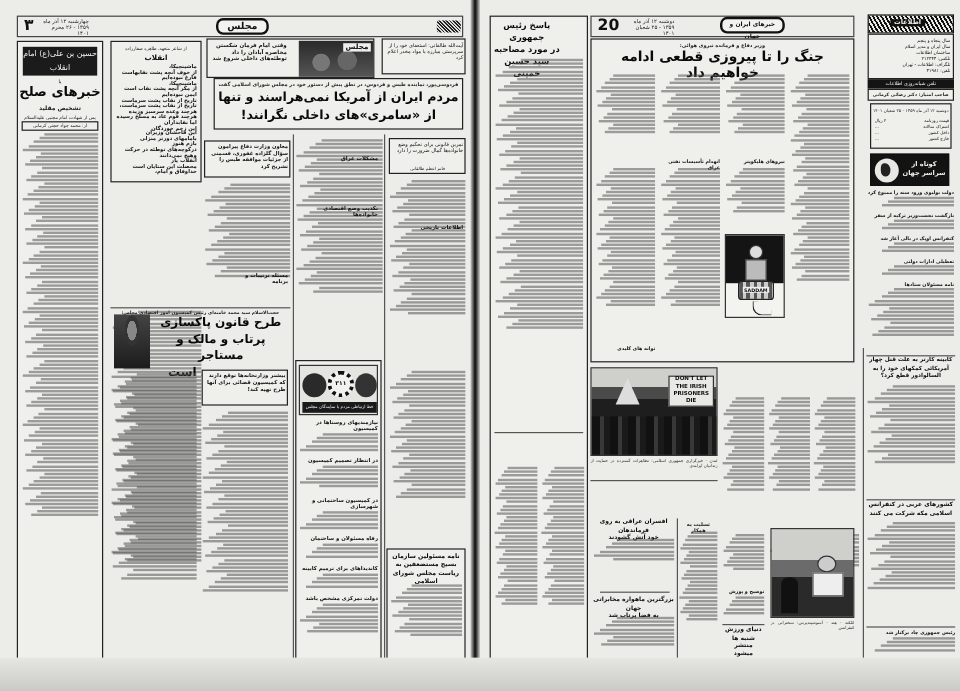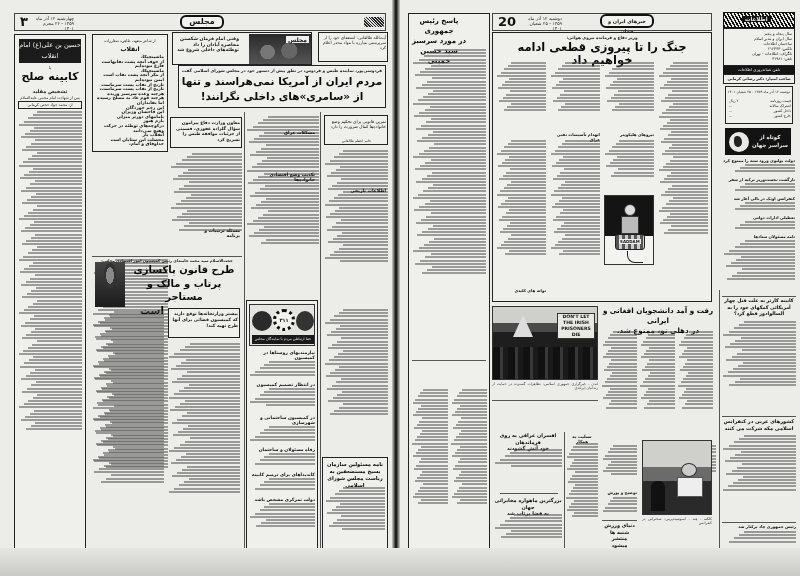--- a/index.html
+++ b/index.html
@@ -39,21 +39,21 @@
 
     <div class="headbar" style="left:14px;top:13px;width:372px;"></div>
     <div class="pagenum" style="left:20px;top:14px;">۳</div>
     <div class="dateline" style="left:34px;top:16px;width:40px;">چهارشنبه ۱۲ آذر ماه ۱۳۵۹ - ۲۶ محرم ۱۴۰۱</div>
     <div class="section-pill" style="left:180px;top:15px;width:44px;height:14px;">مجلس</div>
     <div class="logo" style="left:364px;top:17px;width:20px;height:10px;"></div>
 
     <div class="box thin" style="left:14px;top:34px;width:72px;height:520px;">
       <div class="abs" style="left:4px;top:4px;width:62px;height:24px;background:#1b1b1b;color:#f0f0f0;font-size:6.5px;line-height:11px;text-align:center;direction:rtl;padding-top:1px;">حسین بن علی(ع) امام انقلاب</div>
       <div class="abs center" style="left:0;top:30px;width:70px;font-size:4px;">یا</div>
-      <div class="abs hl" style="left:0;top:36px;width:70px;font-size:11px;">کابینه صلح</div>
+      <div class="abs hl" style="left:0;top:36px;width:70px;font-size:11px;">خبرهای صلح</div>
       <div class="abs kicker" style="left:0;top:53px;width:70px;font-weight:bold;">تشخیص مقلید</div>
       <div class="abs kicker" style="left:0;top:60px;width:70px;font-size:3.8px;">پس از شهادت امام مجتبی علیه‌السلام</div>
       <div class="abs kicker" style="left:3px;top:66px;width:64px;border:1px solid #222;font-size:3.8px;">از: محمد جواد حجتی کرمانی</div>
       <div class="body-text" style="left:3px;top:75px;width:64px;height:440px;">
           <div style="height:2px;margin:1.15px 0;background:#555;opacity:.55;width:70%;margin-left:auto"></div>
           <div style="height:2px;margin:1.15px 0;background:#555;opacity:.55;width:77%;margin-left:auto"></div>
           <div style="height:2px;margin:1.15px 0;background:#555;opacity:.55;width:84%;margin-left:auto"></div>
           <div style="height:2px;margin:1.15px 0;background:#555;opacity:.55;width:91%;margin-left:auto"></div>
           <div style="height:2px;margin:1.15px 0;background:#555;opacity:.55;width:98%;margin-left:auto"></div>
           <div style="height:2px;margin:1.15px 0;background:#555;opacity:.55;width:75%;margin-left:auto"></div>
@@ -627,21 +627,21 @@
           <div style="height:2px;margin:1.15px 0;background:#555;opacity:.55;width:71%;margin-left:auto"></div>
         </div>
     </div>
   </div>
 
   <div class="page right">
 
     <div class="box thin" style="left:8px;top:13px;width:82px;height:540px;">
       <div class="abs hl" style="left:1px;top:2px;width:58px;font-size:7px;line-height:10px;">
         <div>پاسخ رئیس جمهوری</div>
-        <div>در مورد سرسبز</div>
+        <div>در مورد مصاحبه</div>
         <div>سید حسین خمینی</div>
       </div>
       <div class="body-text" style="left:3px;top:34px;width:74px;height:310px;">
           <div style="height:2px;margin:1.15px 0;background:#555;opacity:.55;width:70%;margin-left:auto"></div>
           <div style="height:2px;margin:1.15px 0;background:#555;opacity:.55;width:77%;margin-left:auto"></div>
           <div style="height:2px;margin:1.15px 0;background:#555;opacity:.55;width:84%;margin-left:auto"></div>
           <div style="height:2px;margin:1.15px 0;background:#555;opacity:.55;width:91%;margin-left:auto"></div>
           <div style="height:2px;margin:1.15px 0;background:#555;opacity:.55;width:98%;margin-left:auto"></div>
           <div style="height:2px;margin:1.15px 0;background:#555;opacity:.55;width:75%;margin-left:auto"></div>
           <div style="height:2px;margin:1.15px 0;background:#555;opacity:.55;width:82%;margin-left:auto"></div>
@@ -1162,24 +1162,20 @@
       </div>
     <div class="rule-v" style="left:319px;top:290px;height:260px;"></div>
 
     <div class="photo" style="left:92px;top:306px;width:106px;height:74px;background:linear-gradient(#cfcfcb 0 22%,#4a4a4a 22% 35%,#1e1e1e 35%);border:1px solid #333;">
       <div class="abs" style="left:64px;top:6px;width:38px;height:26px;background:#e8e8e4;border:1px solid #333;font-size:4.6px;line-height:6px;font-weight:bold;text-align:center;font-family:'DejaVu Sans',sans-serif;">DON'T LET THE IRISH PRISONERS DIE</div>
       <div class="abs" style="left:20px;top:8px;width:0;height:0;border-left:10px solid transparent;border-right:10px solid transparent;border-bottom:22px solid #ddd;"></div>
       <div class="abs" style="left:0;top:40px;width:106px;height:34px;background:repeating-linear-gradient(90deg,#111 0 7px,#383838 7px 10px,#1a1a1a 10px 15px);"></div>
     </div>
     <div class="caption" style="left:92px;top:382px;width:106px;height:14px;">لندن - خبرگزاری جمهوری اسلامی: تظاهرات گسترده در حمایت از زندانیان ایرلندی</div>
 
-    <div class="abs hl" style="left:202px;top:306px;width:112px;font-size:7.2px;line-height:10px;">
-      <div>رفت و آمد دانشجویان افغانی و ایرانی</div>
-      <div>در دهلی نو، ممنوع شد.</div>
-    </div>
     <div class="body-text" style="left:202px;top:330px;width:35px;height:110px;">
         <div style="height:2px;margin:1.15px 0;background:#555;opacity:.55;width:70%;margin-left:auto"></div>
         <div style="height:2px;margin:1.15px 0;background:#555;opacity:.55;width:77%;margin-left:auto"></div>
         <div style="height:2px;margin:1.15px 0;background:#555;opacity:.55;width:84%;margin-left:auto"></div>
         <div style="height:2px;margin:1.15px 0;background:#555;opacity:.55;width:91%;margin-left:auto"></div>
         <div style="height:2px;margin:1.15px 0;background:#555;opacity:.55;width:98%;margin-left:auto"></div>
         <div style="height:2px;margin:1.15px 0;background:#555;opacity:.55;width:75%;margin-left:auto"></div>
         <div style="height:2px;margin:1.15px 0;background:#555;opacity:.55;width:82%;margin-left:auto"></div>
         <div style="height:2px;margin:1.15px 0;background:#555;opacity:.55;width:89%;margin-left:auto"></div>
         <div style="height:2px;margin:1.15px 0;background:#555;opacity:.55;width:96%;margin-left:auto"></div>

